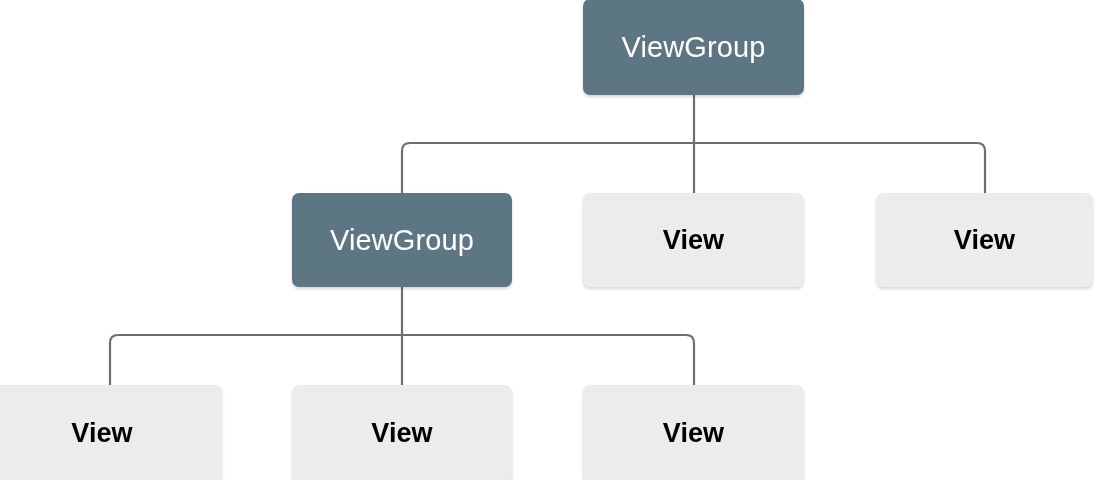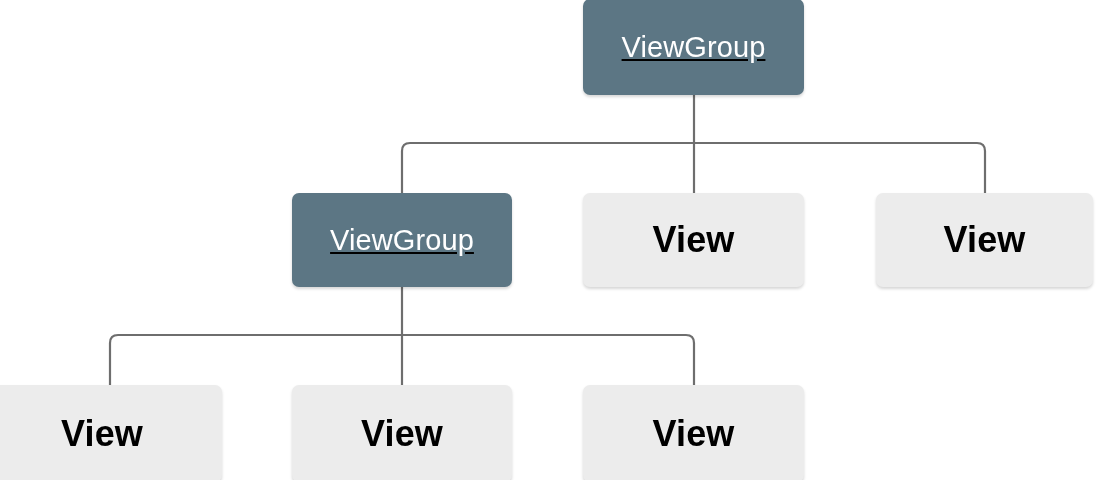--- a/index.html
+++ b/index.html
@@ -40,35 +40,34 @@
     overflow: hidden;
   }
   .node .node-label {
     display: block;
     line-height: 1;
     white-space: nowrap;
   }
   
   .node.viewgroup {
     background: #5c7684;
-    text-decoration: underline;
   }
   .node.viewgroup .node-label {
     color: #ffffff;
     font-size: 29px;
     font-weight: 400;
     letter-spacing: 0.1px;
   }
   
   .node.view {
     background: #ececec;
   }
   .node.view .node-label {
     color: #000000;
-    font-size: 36px;
+    font-size: 27px;
     font-weight: 700;
     letter-spacing: 0.1px;
   }
 </style>
 </head>
 <body>
 
 <div id="diagram-root" style="background: rgb(255, 255, 255);">
 
   <svg id="connector-layer" width="1096" height="480" viewBox="0 0 1096 480" fill="none" xmlns="http://www.w3.org/2000/svg">

